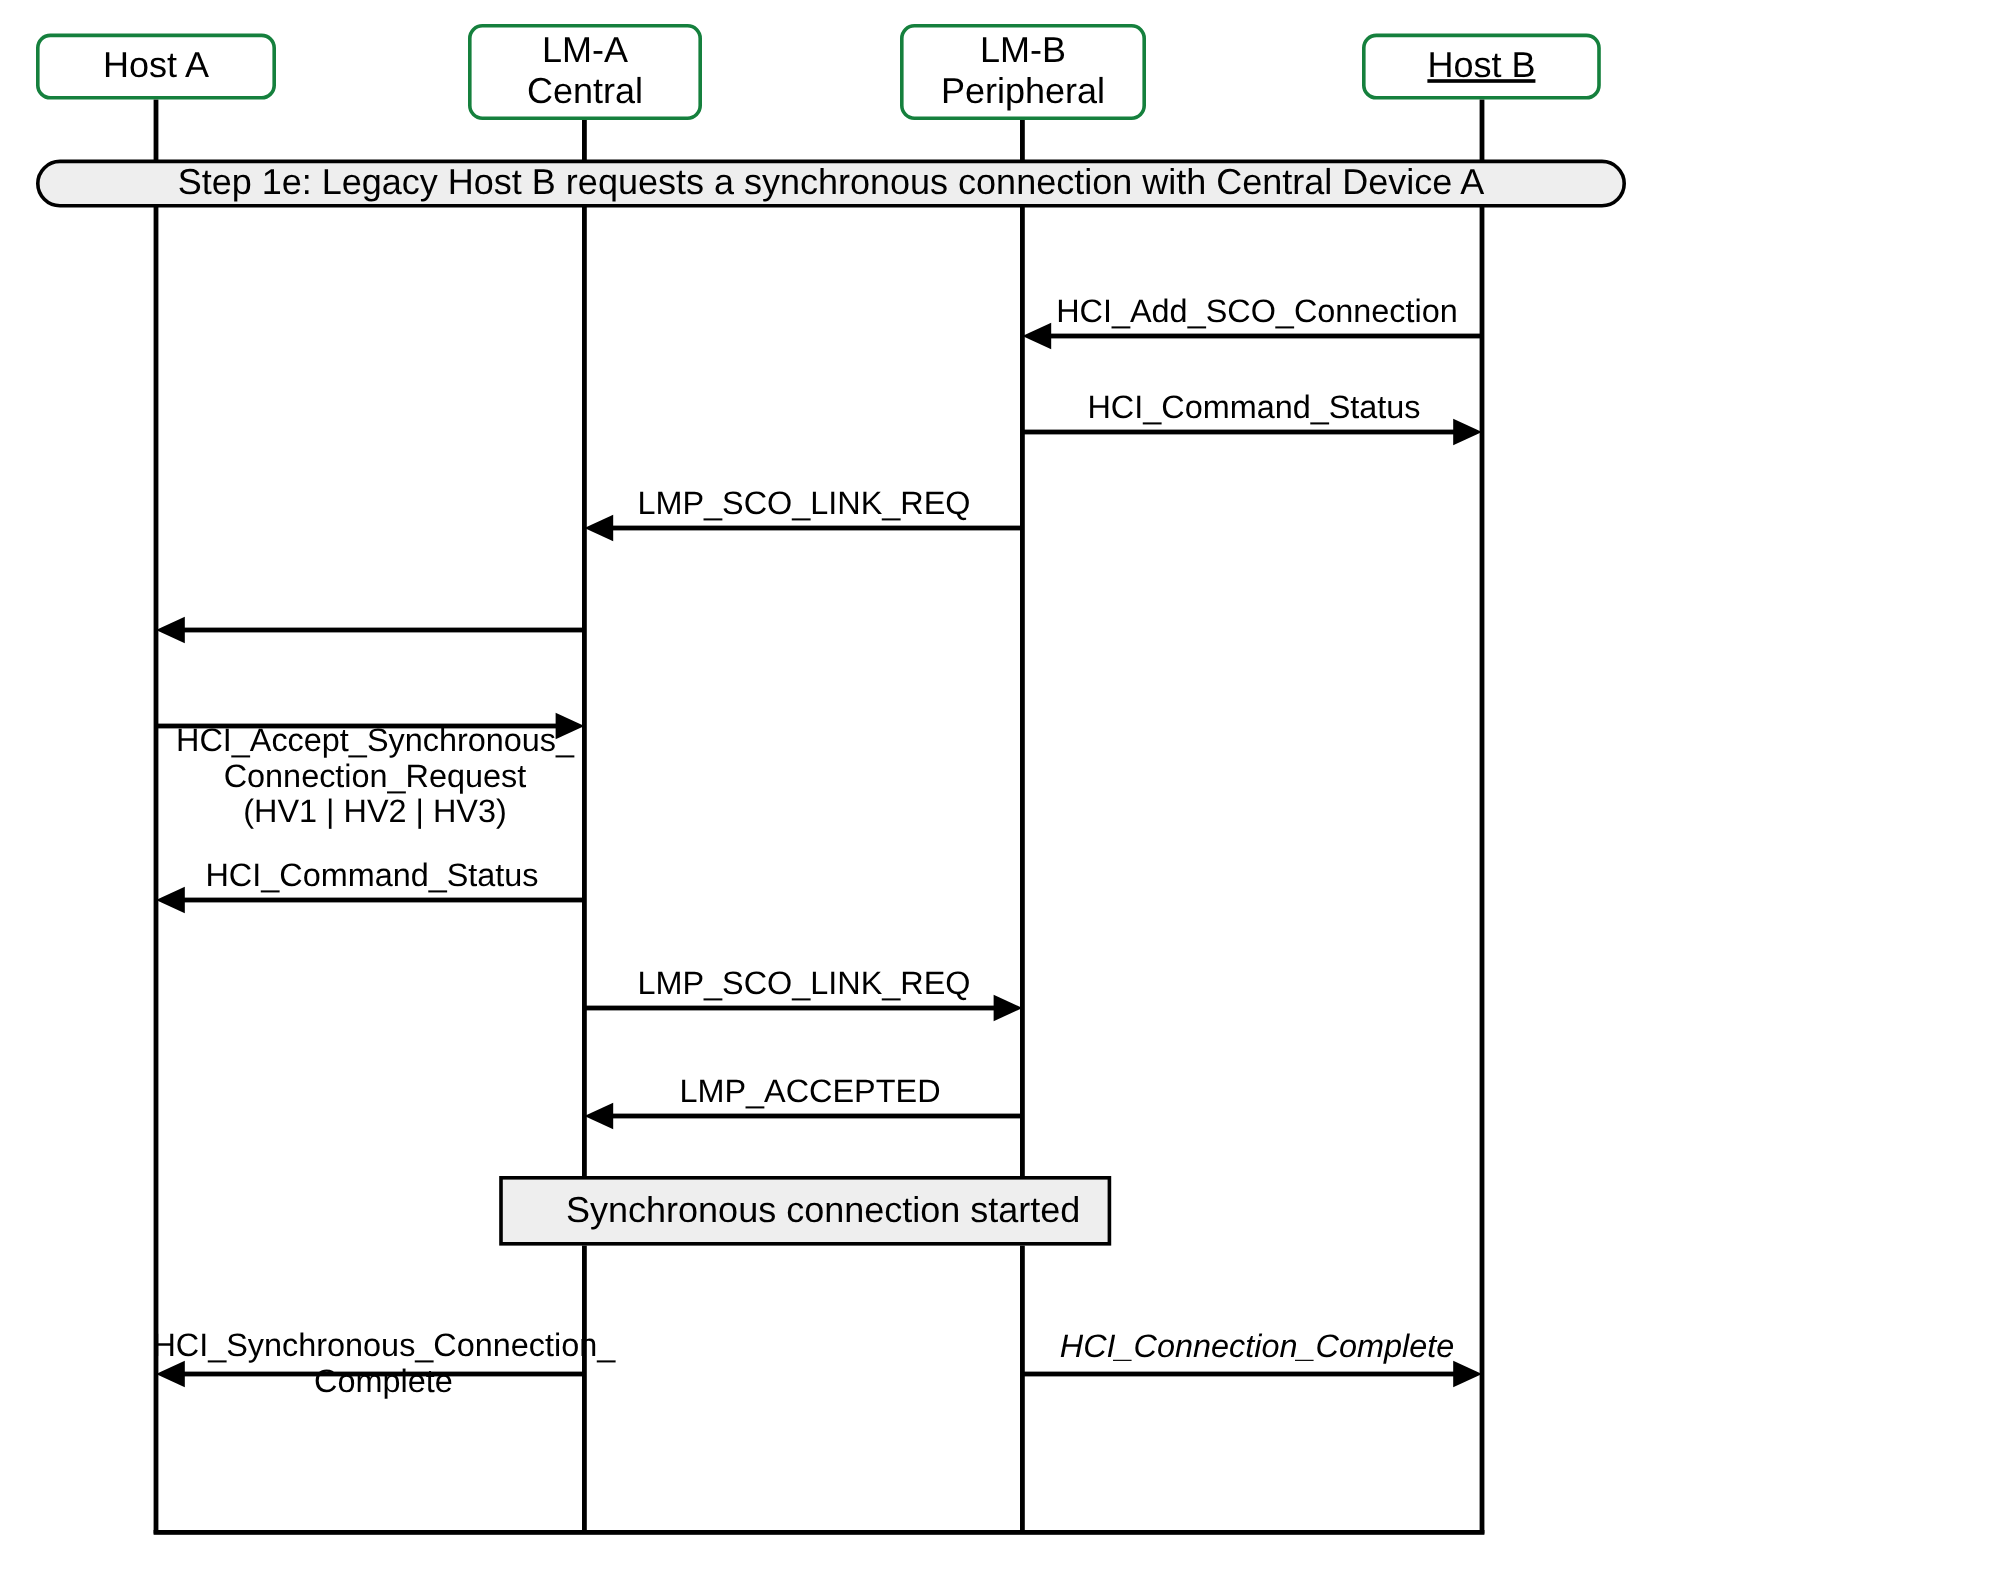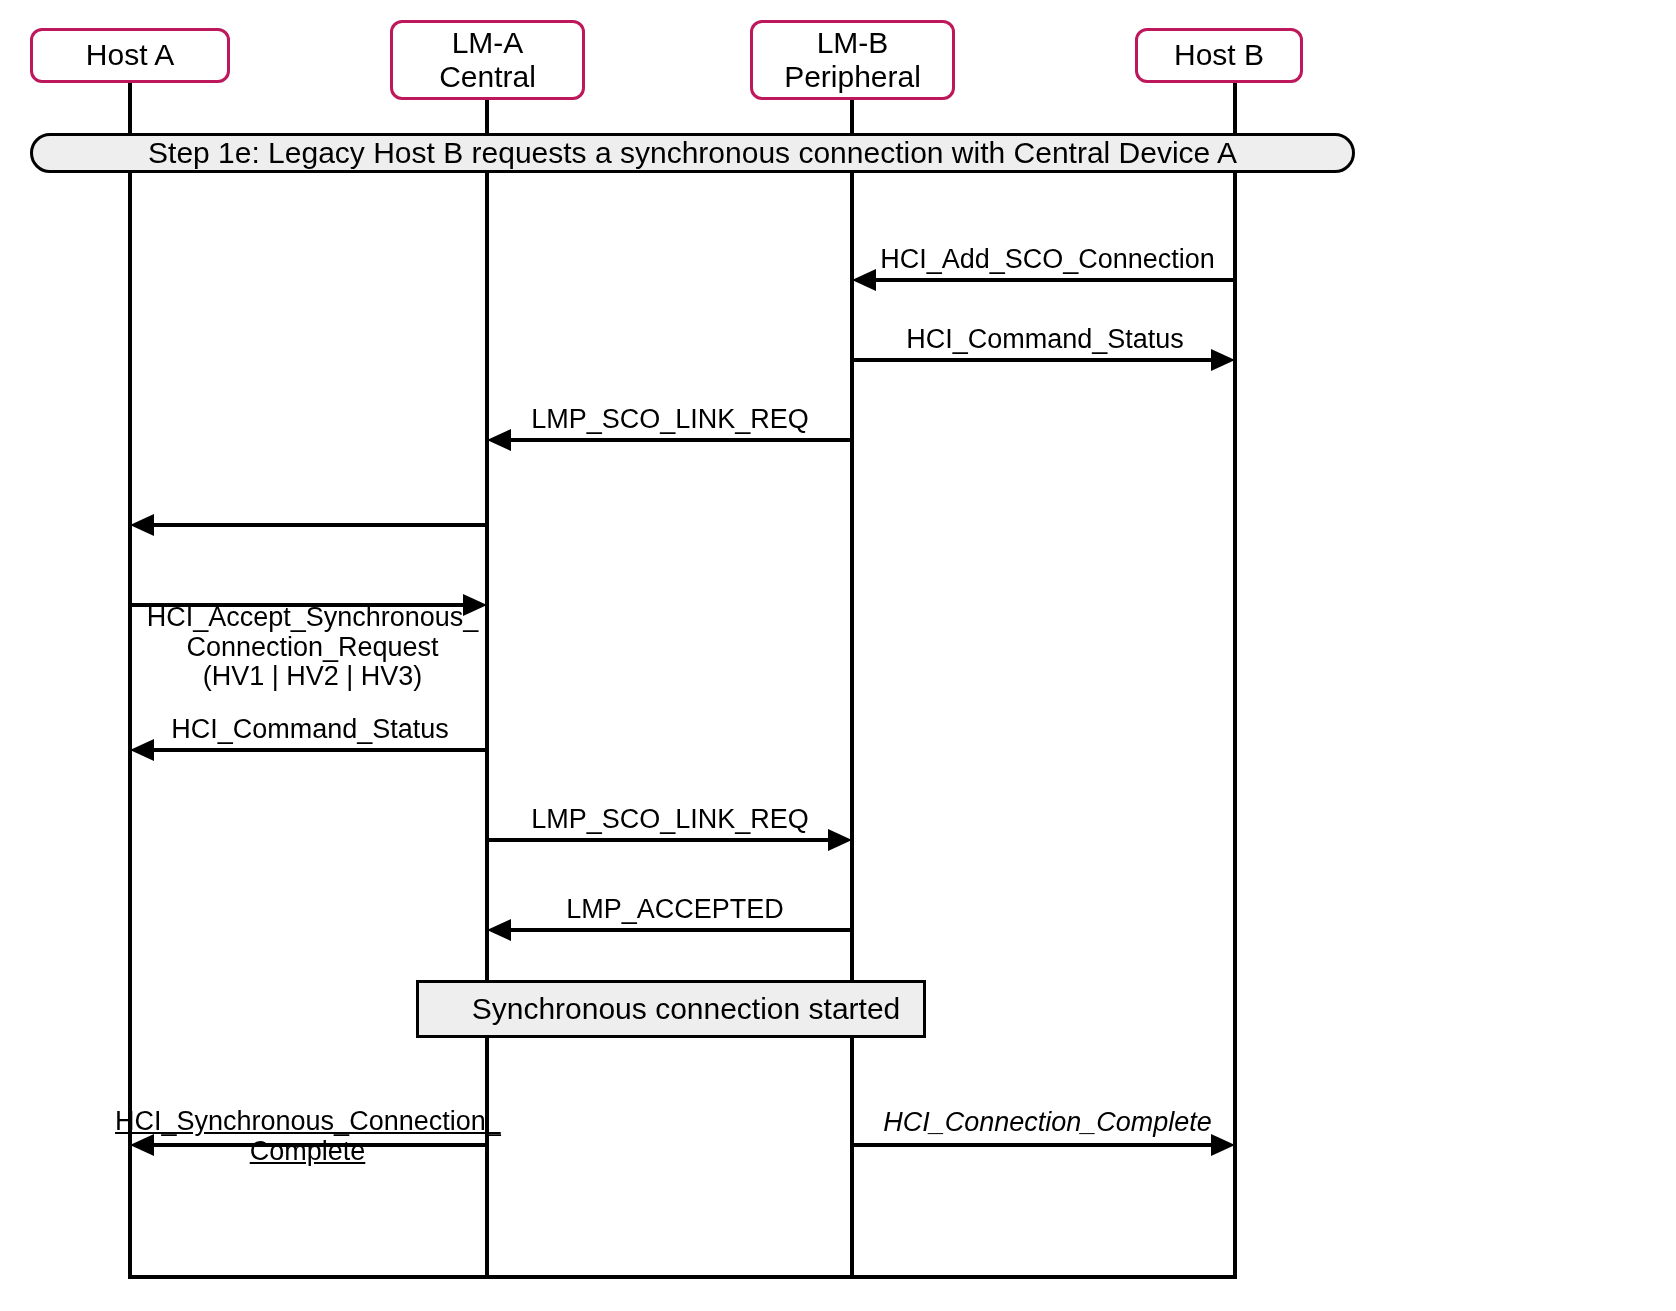--- a/index.html
+++ b/index.html
@@ -8,21 +8,21 @@
     font-family: Arial, Helvetica, sans-serif;
     background: #fff;
   }
   .diagram {
     position: relative;
     width: 1636px;
     height: 1271px;
   }
   .participant-box {
     position: absolute;
-    border: 3px solid #be185d;
+    border: 3px solid #15803d;
     border-radius: 12px;
     background: #fff;
     text-align: center;
     font-size: 30px;
     line-height: 1.15;
     display: flex;
     align-items: center;
     justify-content: center;
     padding: 6px 10px;
     box-sizing: border-box;
@@ -92,21 +92,21 @@
 <div class="diagram">
 
   <div class="participant-box" style="left:10px; top:8px; width:200px; height:55px;">Host A</div>
 
   <div class="participant-box" style="left:370px; top:0px; width:195px; height:80px; white-space:pre;">LM-A
 Central</div>
 
   <div class="participant-box" style="left:730px; top:0px; width:205px; height:80px; white-space:pre;">LM-B
 Peripheral</div>
 
-  <div class="participant-box" style="left:1115px; top:8px; width:168px; height:55px;">Host B</div>
+  <div class="participant-box" style="left:1115px; top:8px; width:199px; height:55px;text-decoration:underline;">Host B</div>
 
   <div class="lifeline" style="left:108px; top:63px; height:1195px;"></div>
   <div class="lifeline" style="left:465px; top:80px; height:1178px;"></div>
   <div class="lifeline" style="left:830px; top:80px; height:1178px;"></div>
   <div class="lifeline" style="left:1213px; top:63px; height:1195px;"></div>
 
   <div class="step-banner" style="left:10px; top:113px; width:1325px; height:40px;">Step 1e:  Legacy Host B requests a synchronous connection with Central Device A</div>
 
   <div class="msg-label" style="left:855px; top:225px; width:345px;">HCI_Add_SCO_Connection</div>
   <div class="msg-line" style="left:854px; top:258px; width:361px;"></div>
@@ -136,21 +136,21 @@
   <div class="msg-label" style="left:490px; top:785px; width:320px;">LMP_SCO_LINK_REQ</div>
   <div class="msg-line" style="left:467px; top:818px; width:343px;"></div>
   <div class="arrow-right" style="left:808px; top:809px;"></div>
 
   <div class="msg-label" style="left:540px; top:875px; width:230px;">LMP_ACCEPTED</div>
   <div class="msg-line" style="left:489px; top:908px; width:343px;"></div>
   <div class="arrow-left" style="left:467px; top:899px;"></div>
 
   <div class="note-box" style="left:396px; top:960px; width:510px; height:58px;padding-left:40px;">Synchronous connection started</div>
 
-  <div class="msg-label" style="left:95px; top:1087px; width:385px;text-decoration:underline;">HCI_Synchronous_Connection_
+  <div class="msg-label" style="left:107px; top:1087px; width:385px;">HCI_Synchronous_Connection_
 Complete</div>
   <div class="msg-line" style="left:132px; top:1123px; width:335px;"></div>
   <div class="arrow-left" style="left:110px; top:1114px;"></div>
 
   <div class="msg-label" style="left:855px; top:1088px; width:345px;font-style:italic;">HCI_Connection_Complete</div>
   <div class="msg-line" style="left:832px; top:1123px; width:361px;"></div>
   <div class="arrow-right" style="left:1191px; top:1114px;"></div>
 
   <div class="msg-line" style="left:108px; top:1255px; width:1109px;"></div>
 

